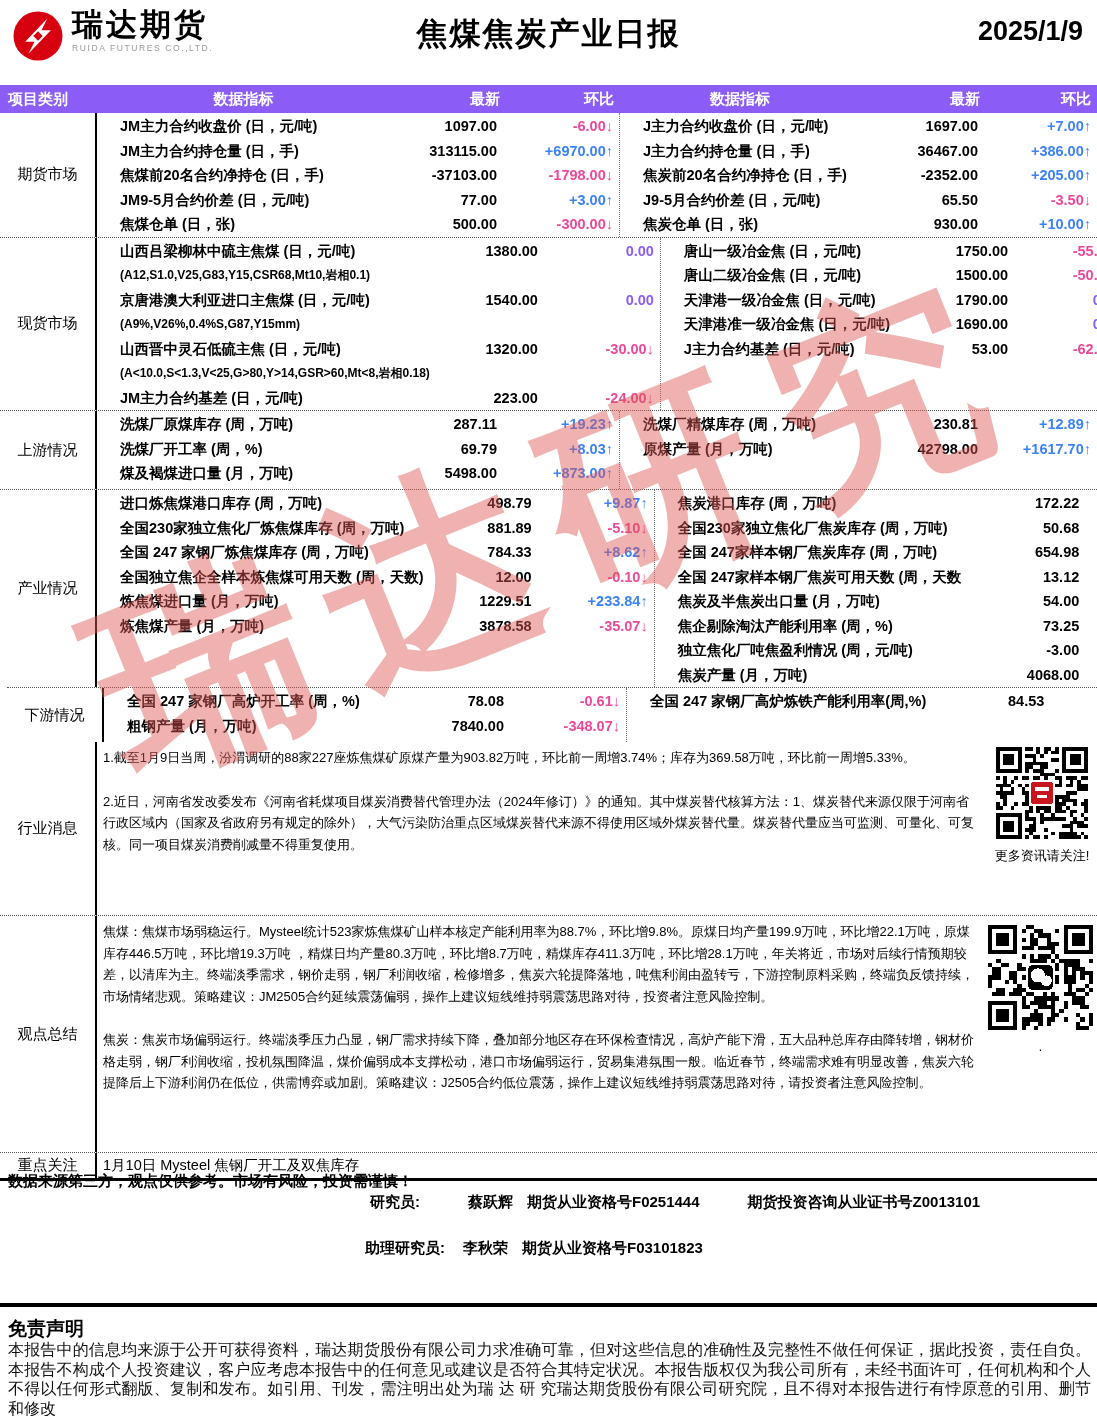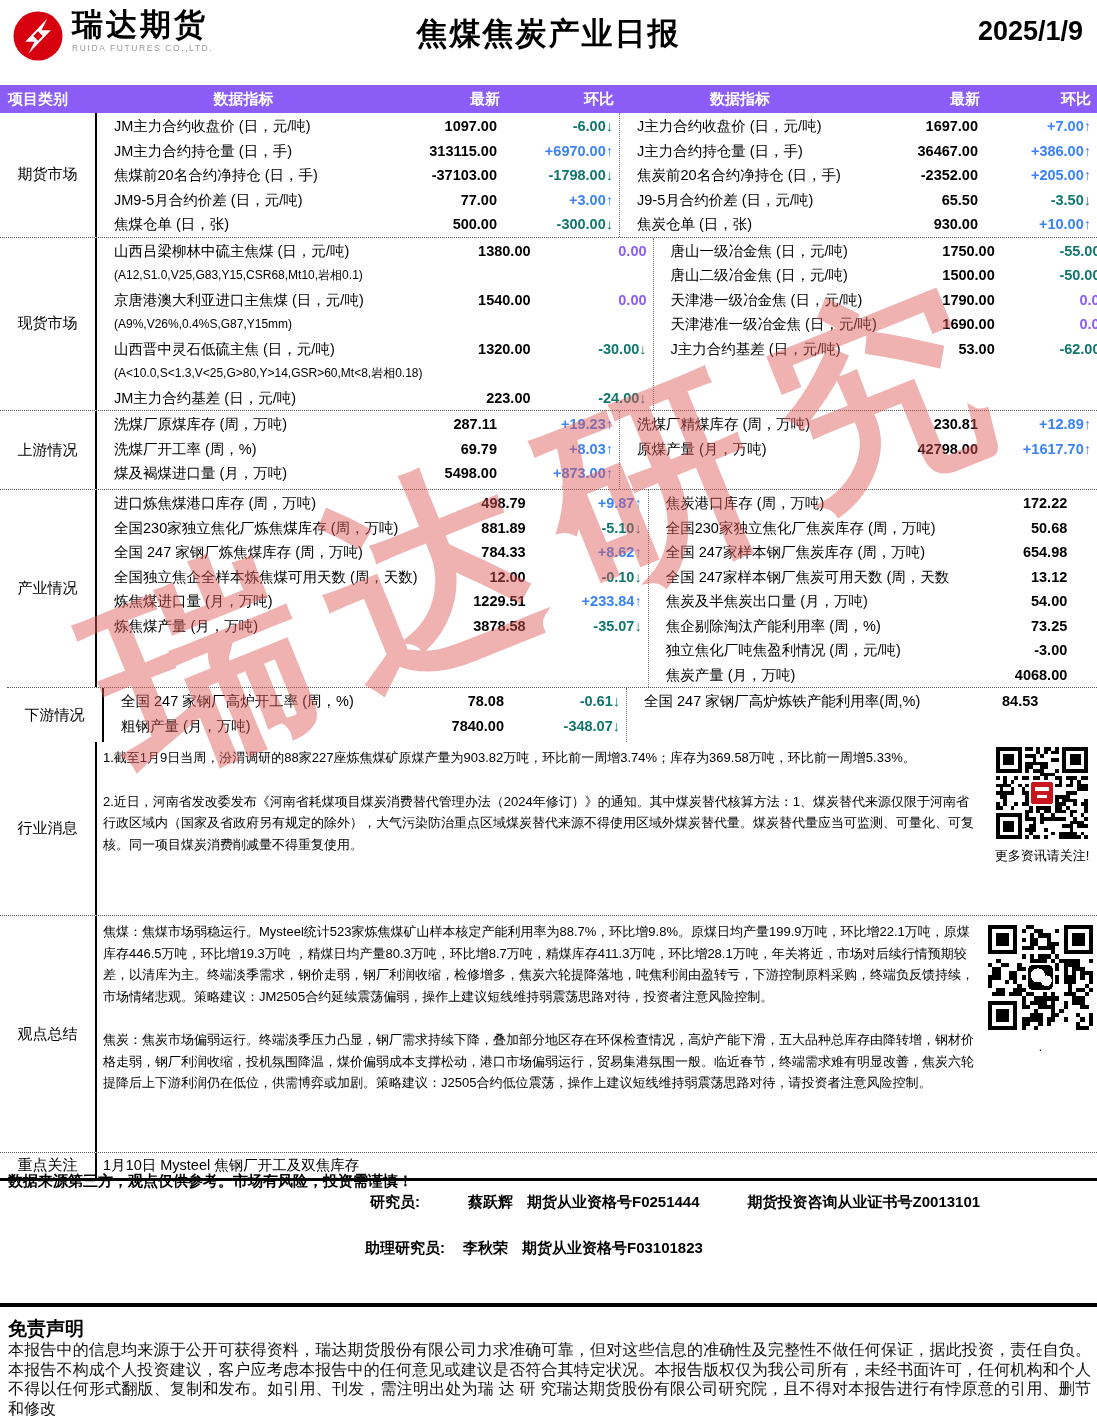--- a/index.html
+++ b/index.html
@@ -28,28 +28,28 @@
   .h-val2{width:132px;text-align:right;padding-right:12px;}
   .h-chg2{width:105px;text-align:right;padding-right:6px;}
 
   .tsection{display:flex;}
   .tsection + .tsection{border-top:1.5px dotted #555;}
   .cat{flex:0 0 97px;display:flex;align-items:center;justify-content:center;
        font-size:15px;border-right:2.5px solid #000;text-align:center;}
   .colL{flex:0 0 523px;border-right:1.5px dotted #777;padding-top:1px;}
   .colR{flex:1;padding-top:1px;}
   .row{display:flex;height:24.5px;line-height:24.5px;font-size:14.5px;white-space:nowrap;}
-  .ind{flex:1;padding-left:17px;overflow:hidden;}
+  .ind{flex:1;padding-left:23px;overflow:hidden;font-weight:bold;}
   .ind.spec{font-size:12px;}
   .val{flex:0 0 122px;text-align:right;padding-right:14px;font-weight:700;}
   .colR .val{flex:0 0 132px;}
   .chg{flex:0 0 108px;text-align:right;padding-right:6px;font-weight:700;}
   .colR .chg{flex:0 0 105px;}
   .chg.up{color:#3b82f6;}
-  .chg.down{color:#0f766e;}
+  .chg.down{color:#ec4899;}
   .chg.flat{color:#8b5cf6;}
 
   
   .content{flex:1;display:flex;padding:5px 4px 4px 6px;}
   .blocktext{flex:1;font-size:13px;line-height:21.5px;padding-right:10px;}
   .blocktext p{margin:0;}
   .blocktext p + p{margin-top:22px;}
   .sec-news{min-height:173px;}
   .sec-summary{min-height:237px;}
   .qrcol{flex:0 0 102px;display:flex;flex-direction:column;align-items:center;}

